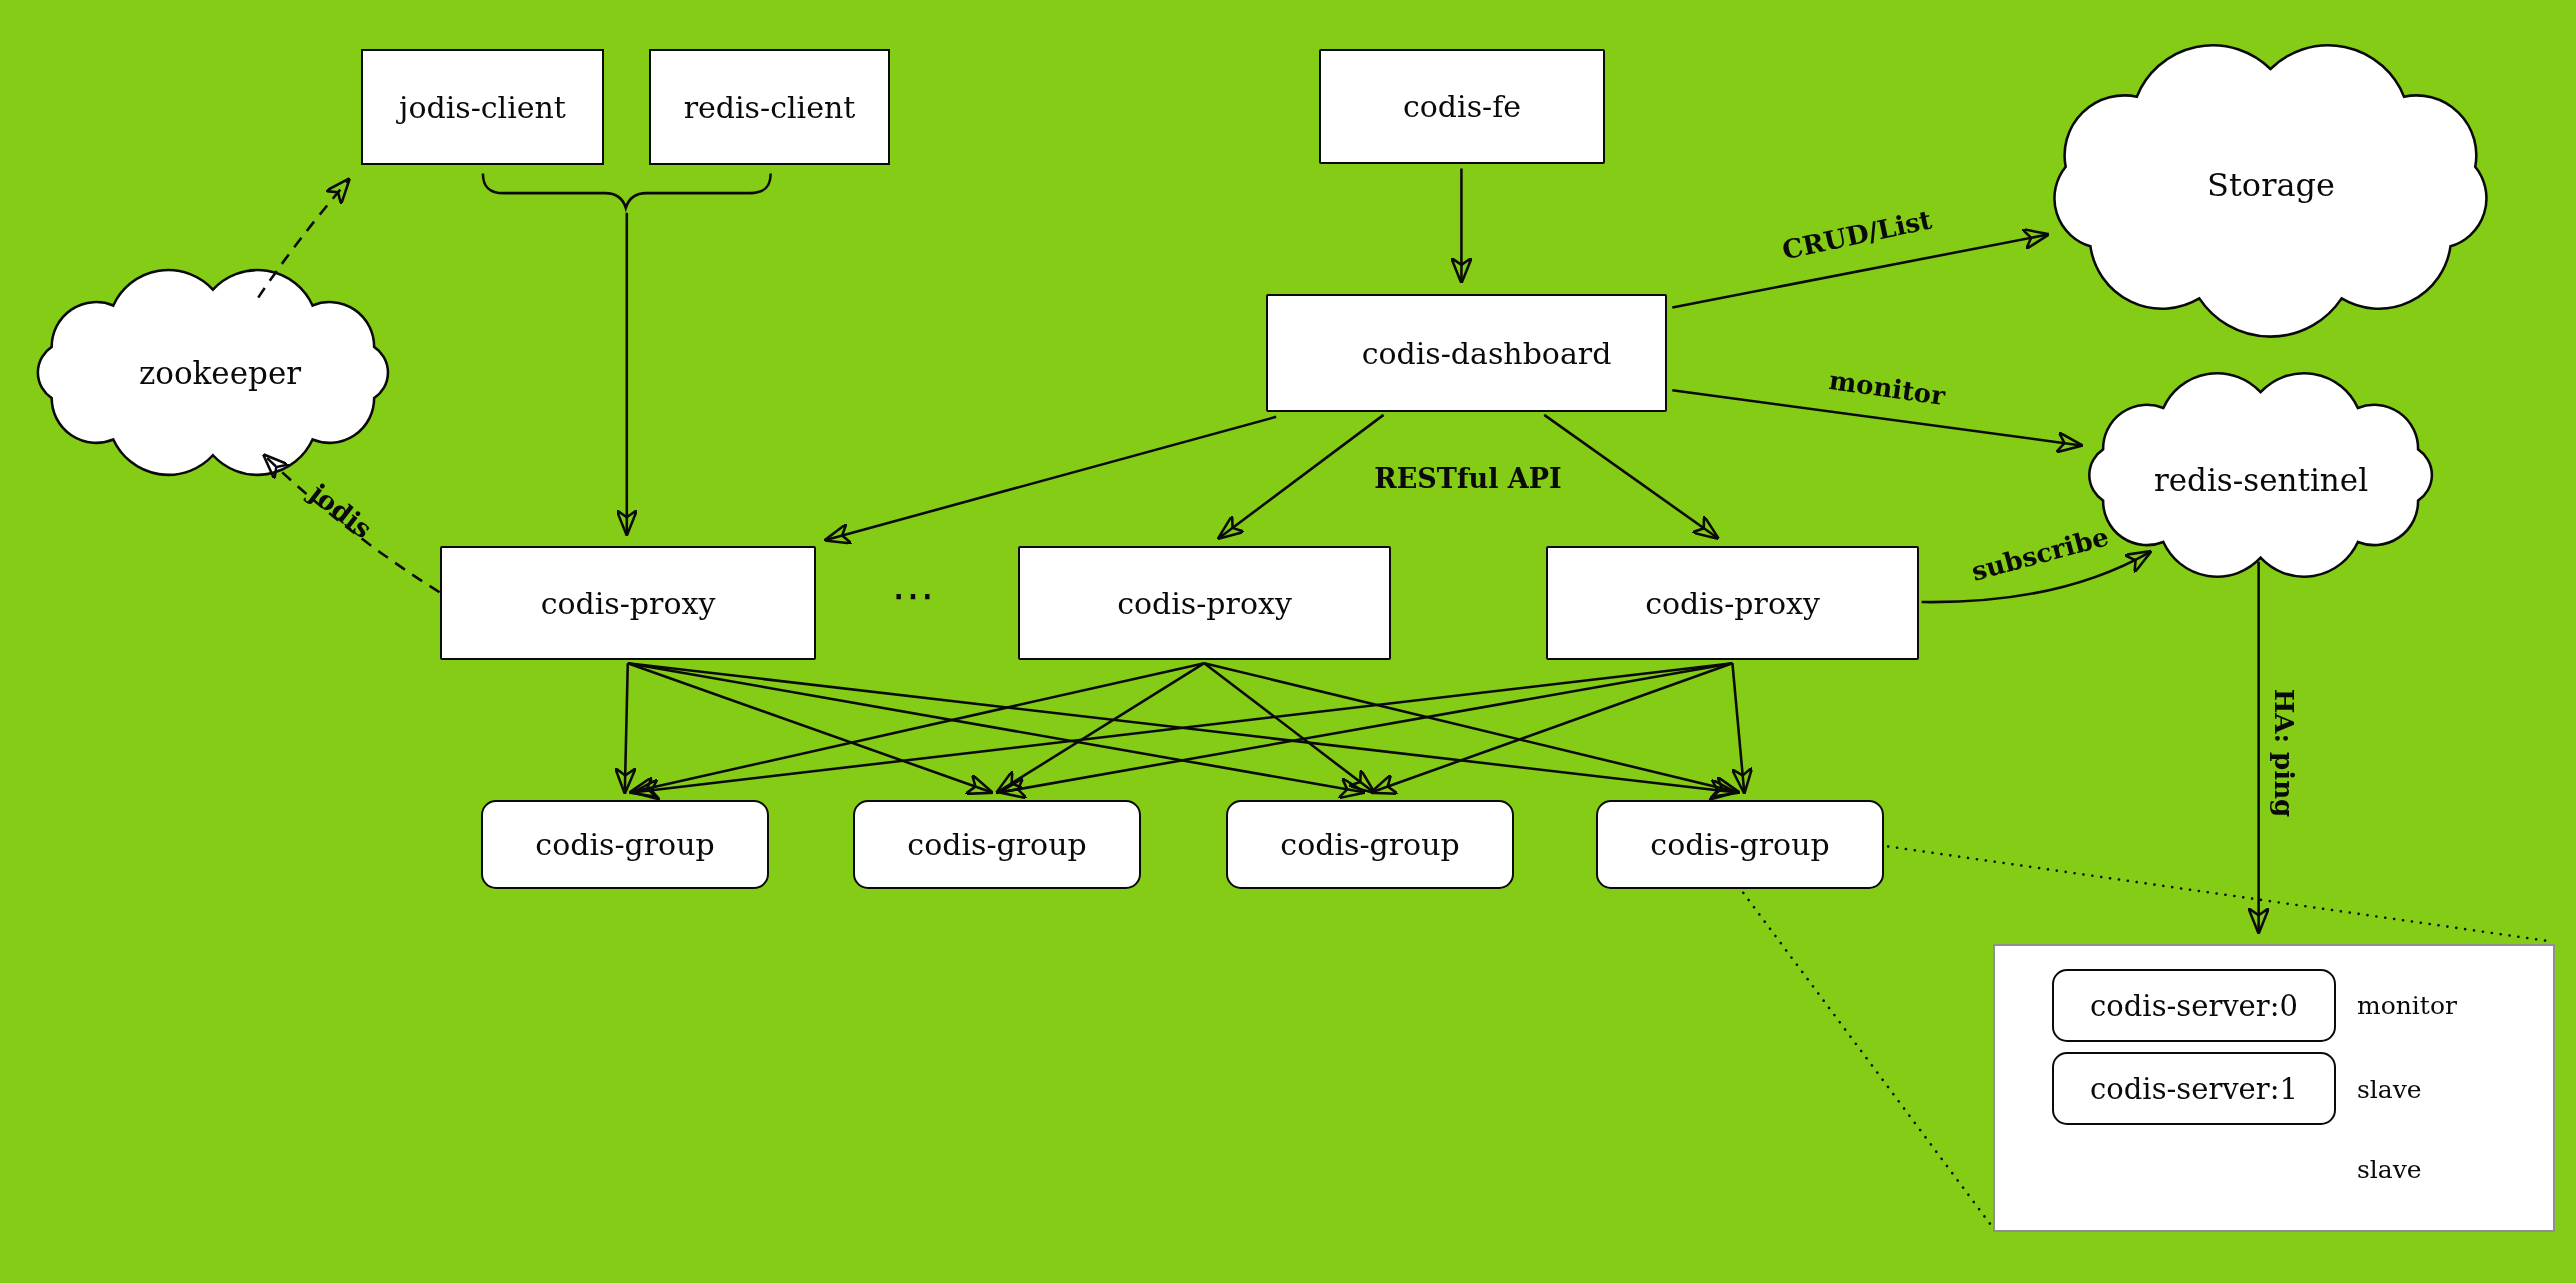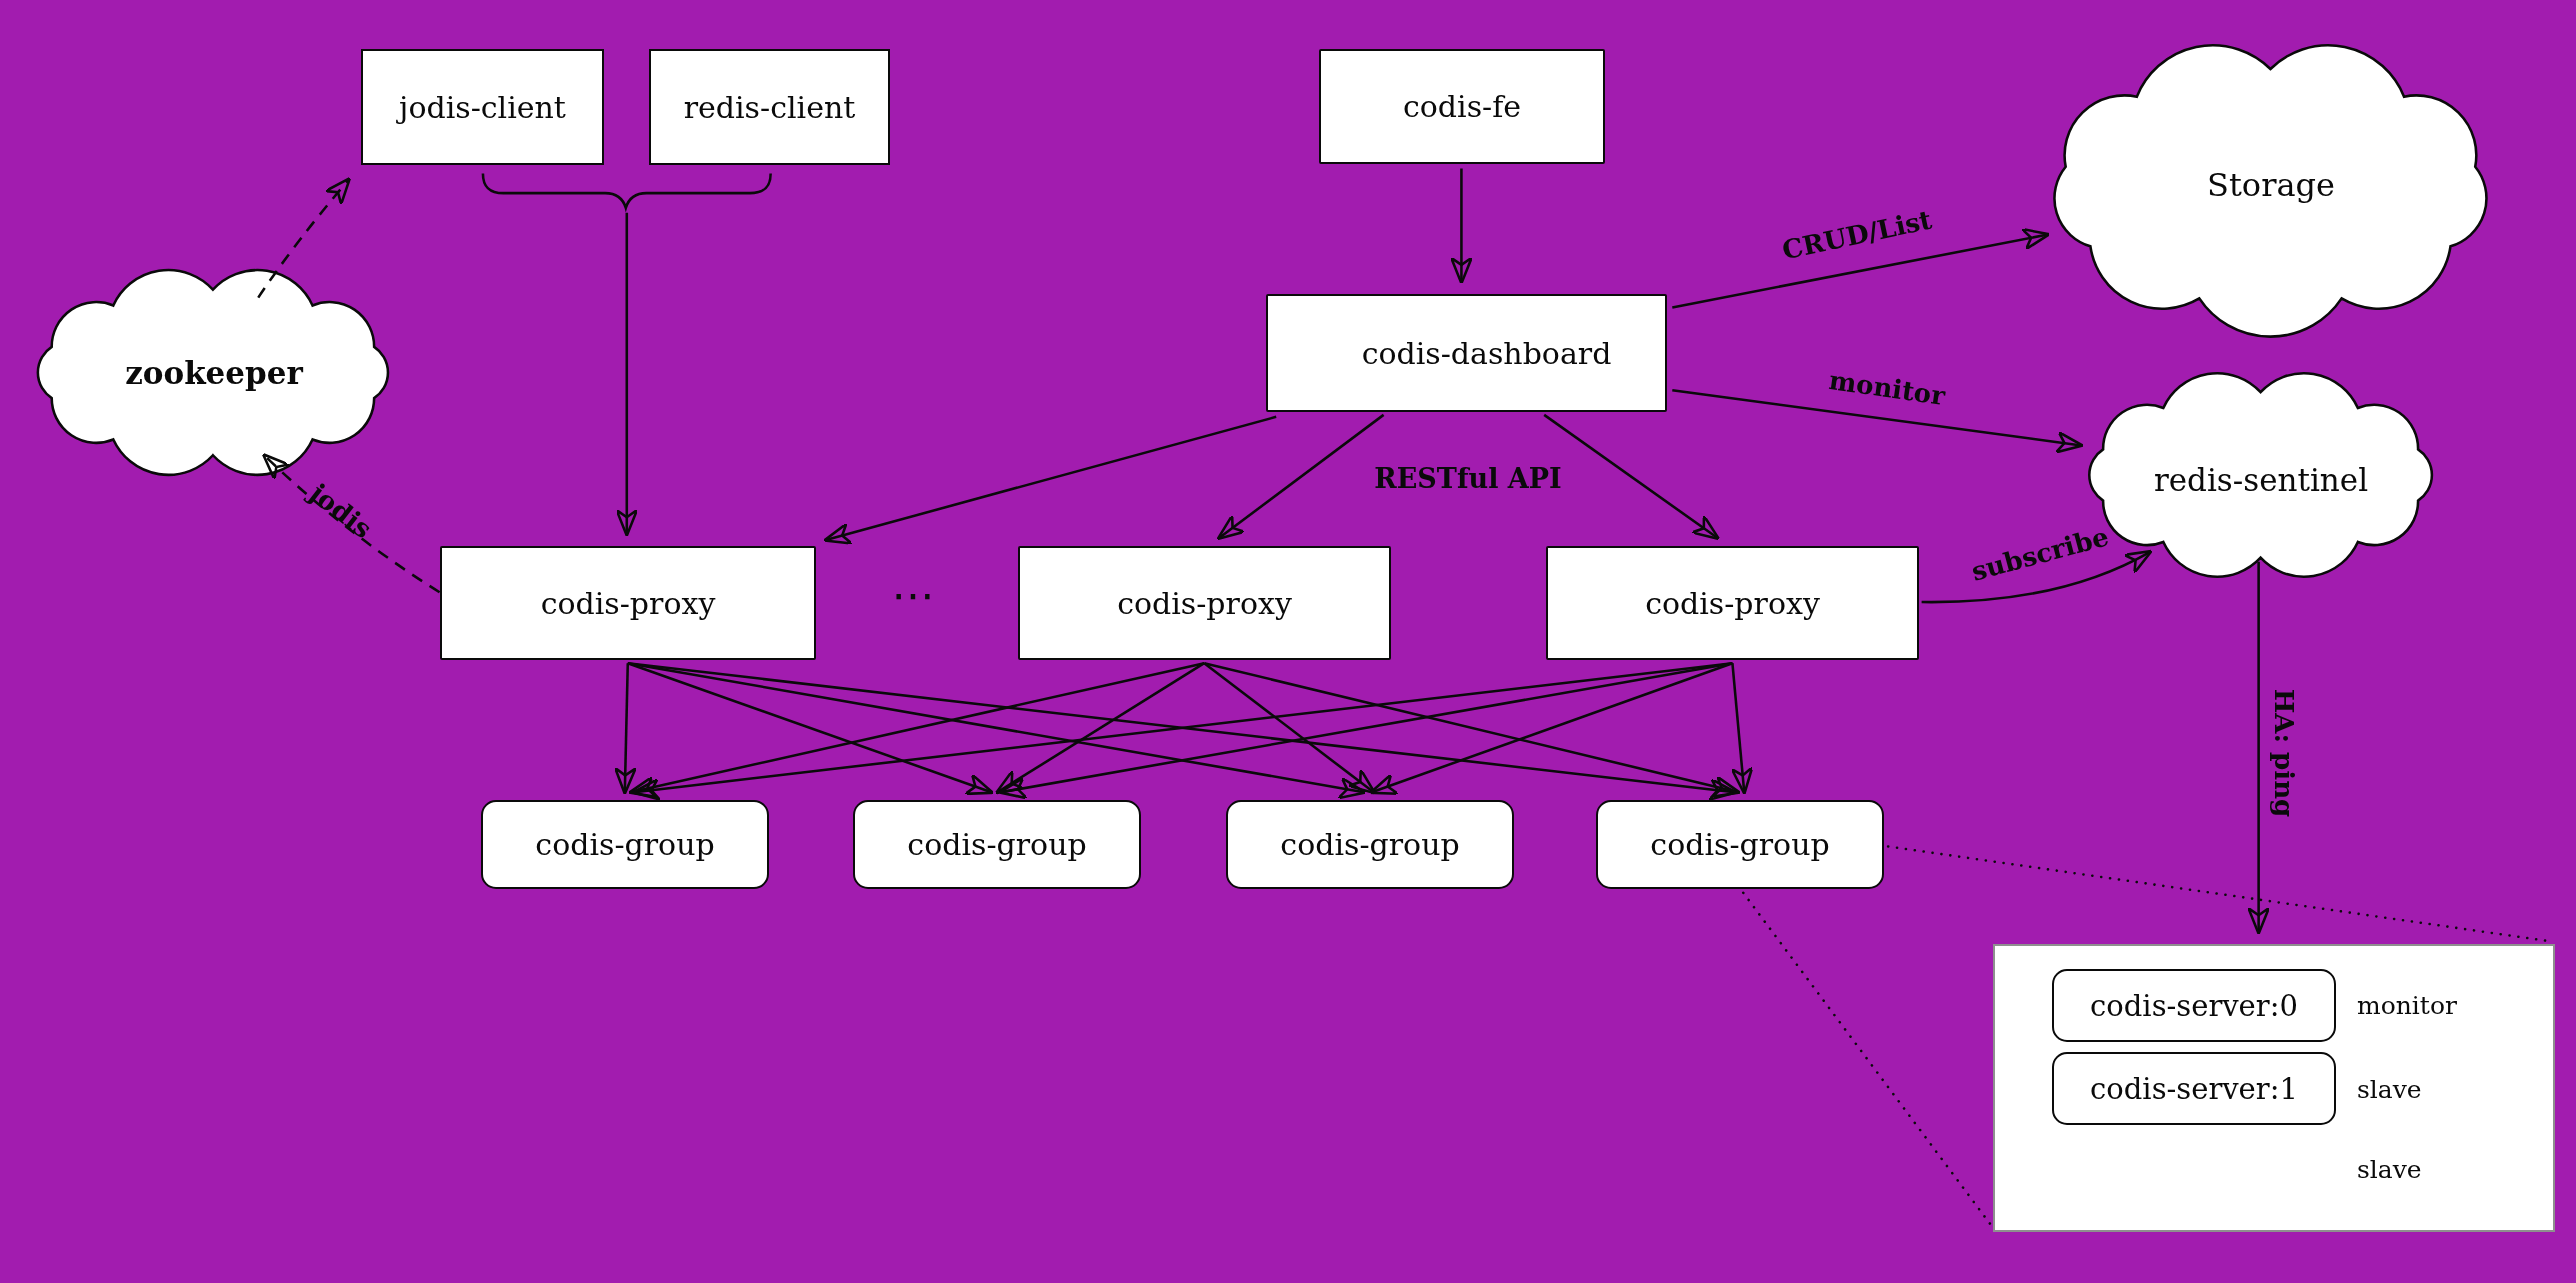--- a/index.html
+++ b/index.html
@@ -1,16 +1,16 @@
 <!DOCTYPE html>
 <html><head>
 <meta charset="utf-8">
 <style>
   html,body{margin:0;padding:0;background:#fff;}
-  .canvas{position:relative;width:2576px;height:1283px;background:#a21caf;
+  .canvas{position:relative;width:2576px;height:1283px;background:#84cc16;
           font-family:"DejaVu Serif","Liberation Serif",serif;color:#0a0a0a;overflow:hidden;}
   svg.wires{position:absolute;left:0;top:0;width:2576px;height:1283px;}
   .node{position:absolute;display:flex;align-items:center;justify-content:center;
         background:#fff;border:2.6px solid #0a0a0a;font-size:30px;box-sizing:border-box;
         white-space:nowrap;z-index:2;}
   .rounded{border-radius:2px;}
   .rounded-sm{border-radius:15px;}
   .cloud-label{position:absolute;transform:translate(-50%,-50%);font-size:31px;z-index:2;white-space:nowrap;text-align:center;}
   .edge-label{position:absolute;font-weight:bold;font-size:26px;z-index:3;white-space:nowrap;}
   .ellipsis{position:absolute;transform:translate(-50%,-50%);font-size:43px;letter-spacing:4px;z-index:2;}
@@ -31,21 +31,21 @@
   #n-group-3    {left:1596px;top:800px;width:288px;height:89px;}
   #n-server-0   {left:2052px;top:969px; width:284px;height:73px;font-size:29px;}
   #n-server-1   {left:2052px;top:1052px;width:284px;height:73px;font-size:29px;}
   #n-server-2   {left:2052px;top:1132px;width:284px;height:73px;font-size:29px;}
   #lbl-crud     {left:1857px;top:235px;transform:translate(-50%,-50%) rotate(-12deg);}
   #lbl-monitor  {left:1887px;top:388px;transform:translate(-50%,-50%) rotate(8deg);}
   #lbl-restful  {left:1468px;top:478px;transform:translate(-50%,-50%);font-size:27px;}
   #lbl-subscribe{left:2040px;top:554px;transform:translate(-50%,-50%) rotate(-15deg);}
   #lbl-jodis    {left:341px; top:511px;transform:translate(-50%,-50%) rotate(38deg);}
   #lbl-haping   {left:2284px;top:753px;transform:translate(-50%,-50%) rotate(90deg);}
-  #lbl-zookeeper{left:214px; top:373px;font-weight:bold;}
+  #lbl-zookeeper{left:220px; top:373px;}
   #lbl-storage  {left:2271px;top:185px;font-size:32px;}
   #lbl-sentinel {left:2261px;top:480px;}
   #role-0{left:2357px;top:1005px;}
   #role-1{left:2357px;top:1089px;}
   #role-2{left:2357px;top:1169px;}
   path,line{stroke:#0a0a0a;fill:none;}
   .w{stroke-width:2.6px;}
   .cloud{stroke:#0a0a0a;stroke-width:2.6px;fill:#fff;}
   .dashed{stroke-dasharray:12 9;}
   .dotted{stroke-dasharray:0.1 9;stroke-linecap:round;}

